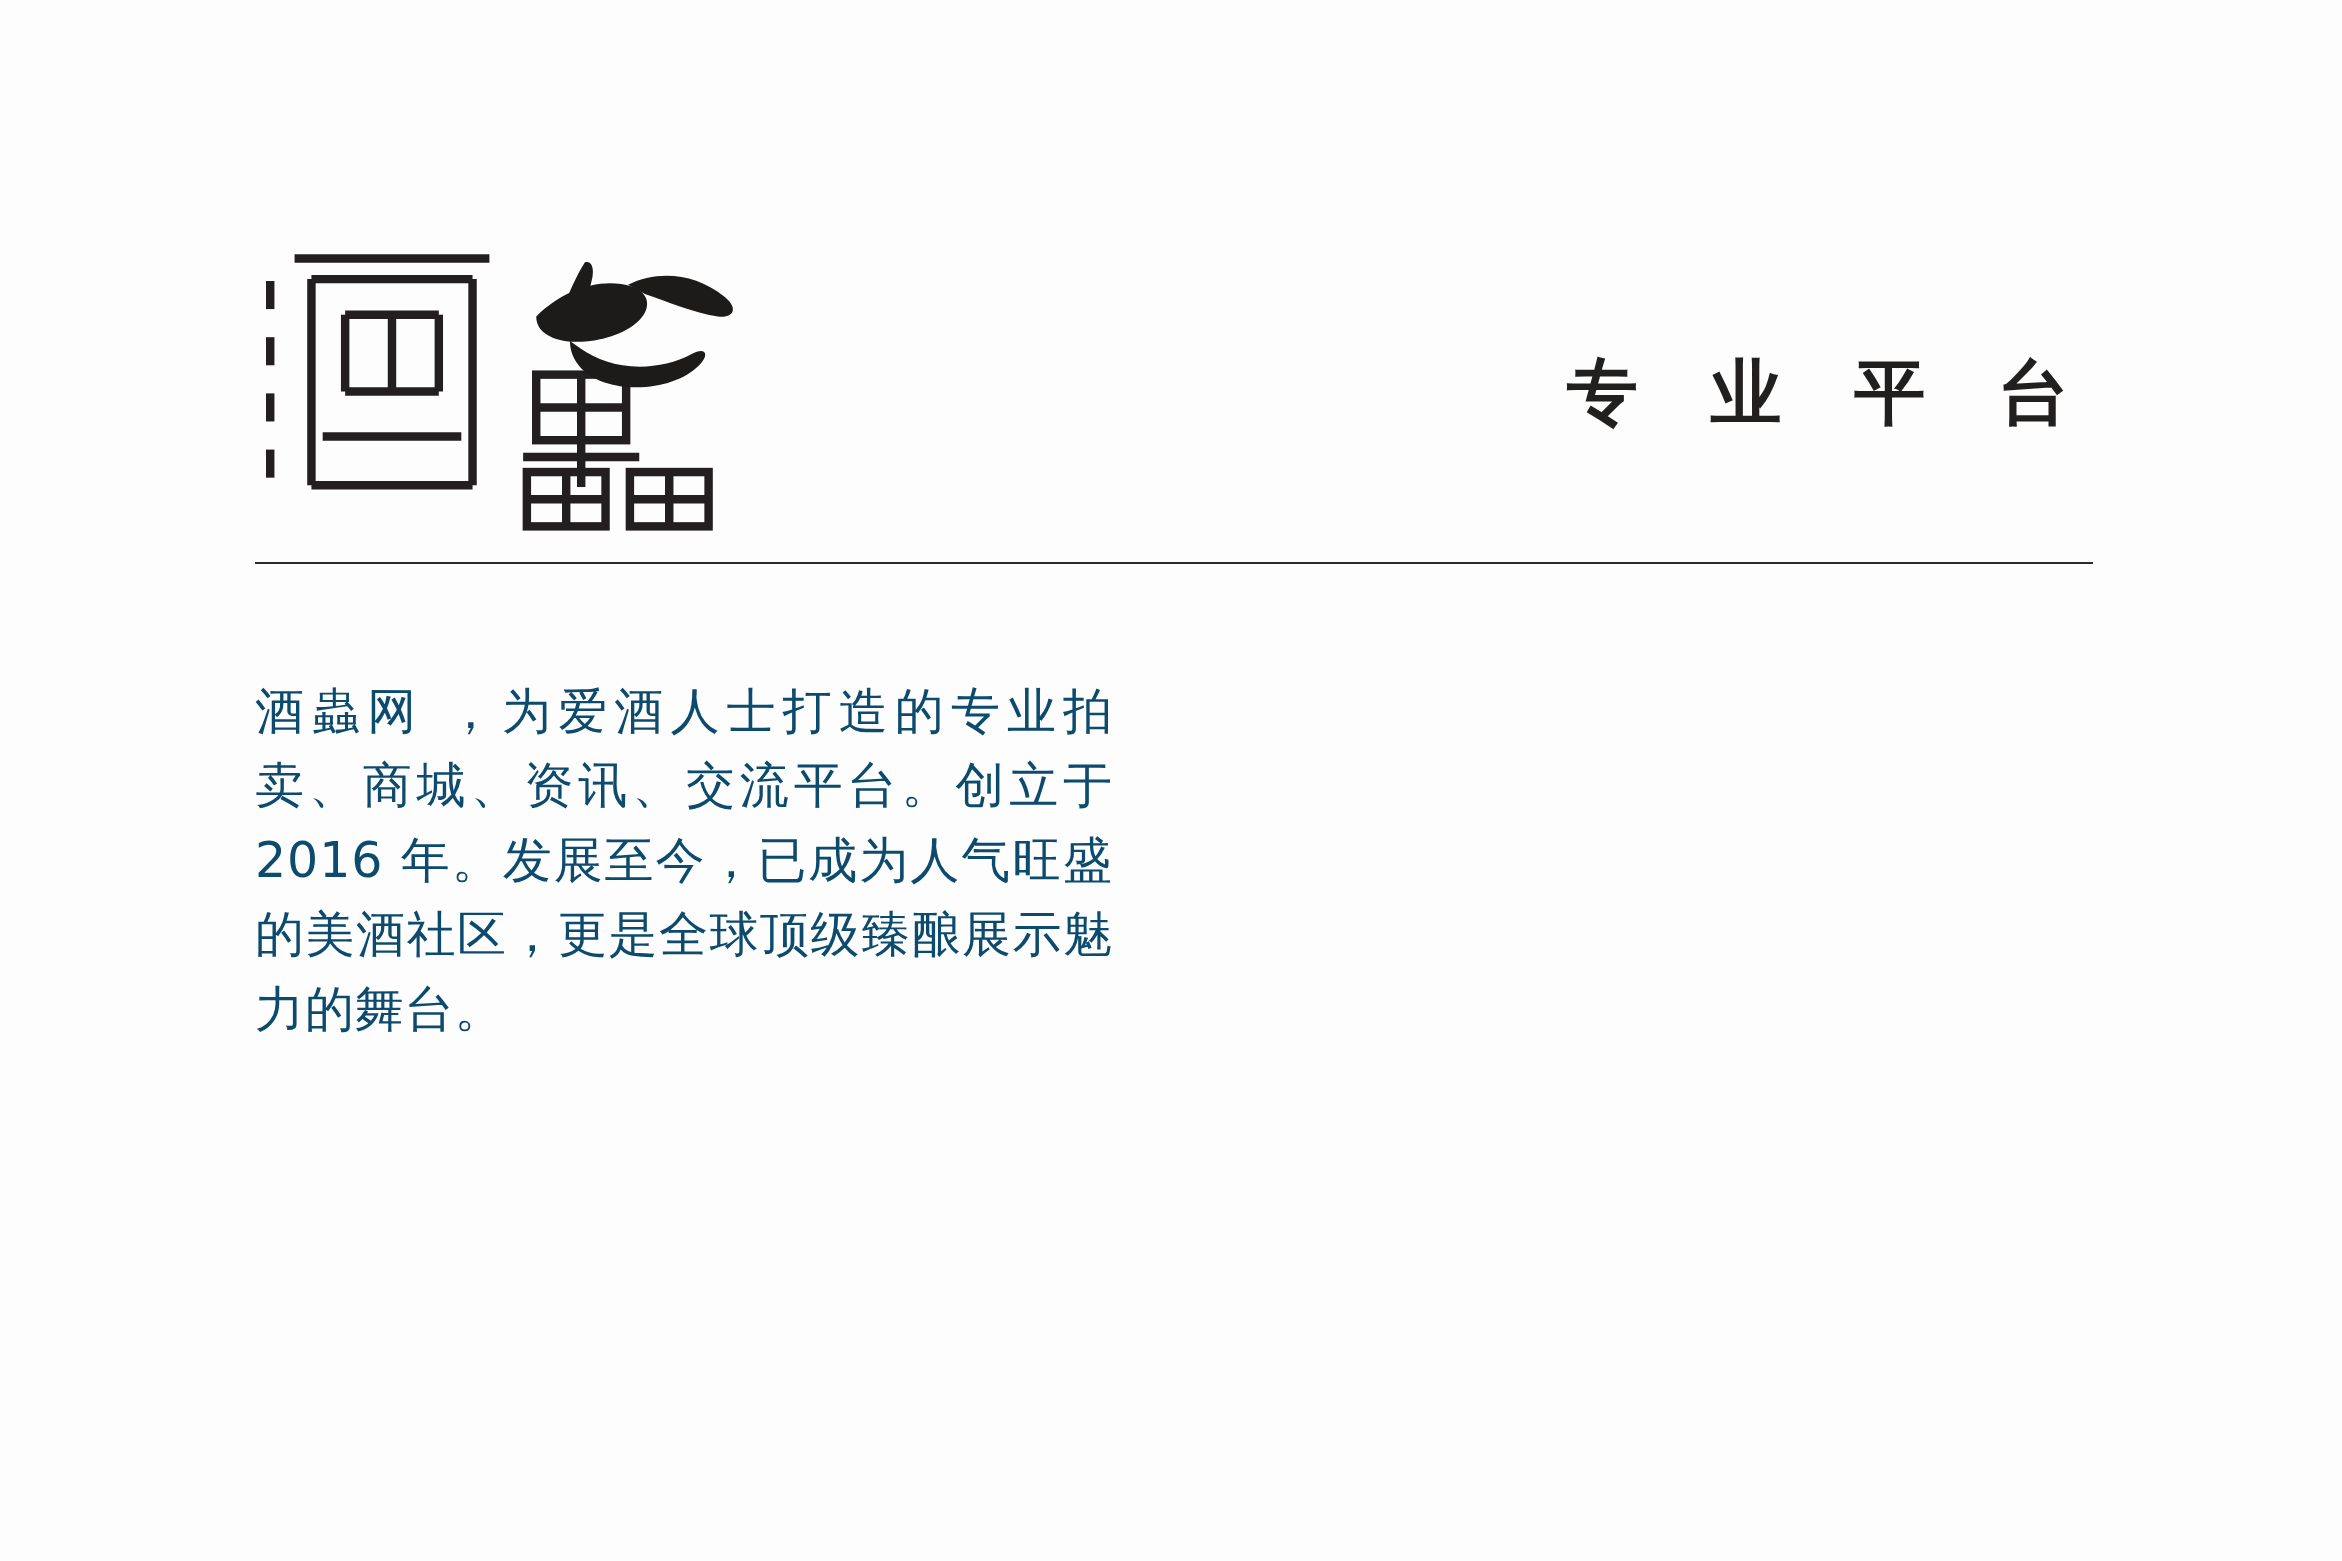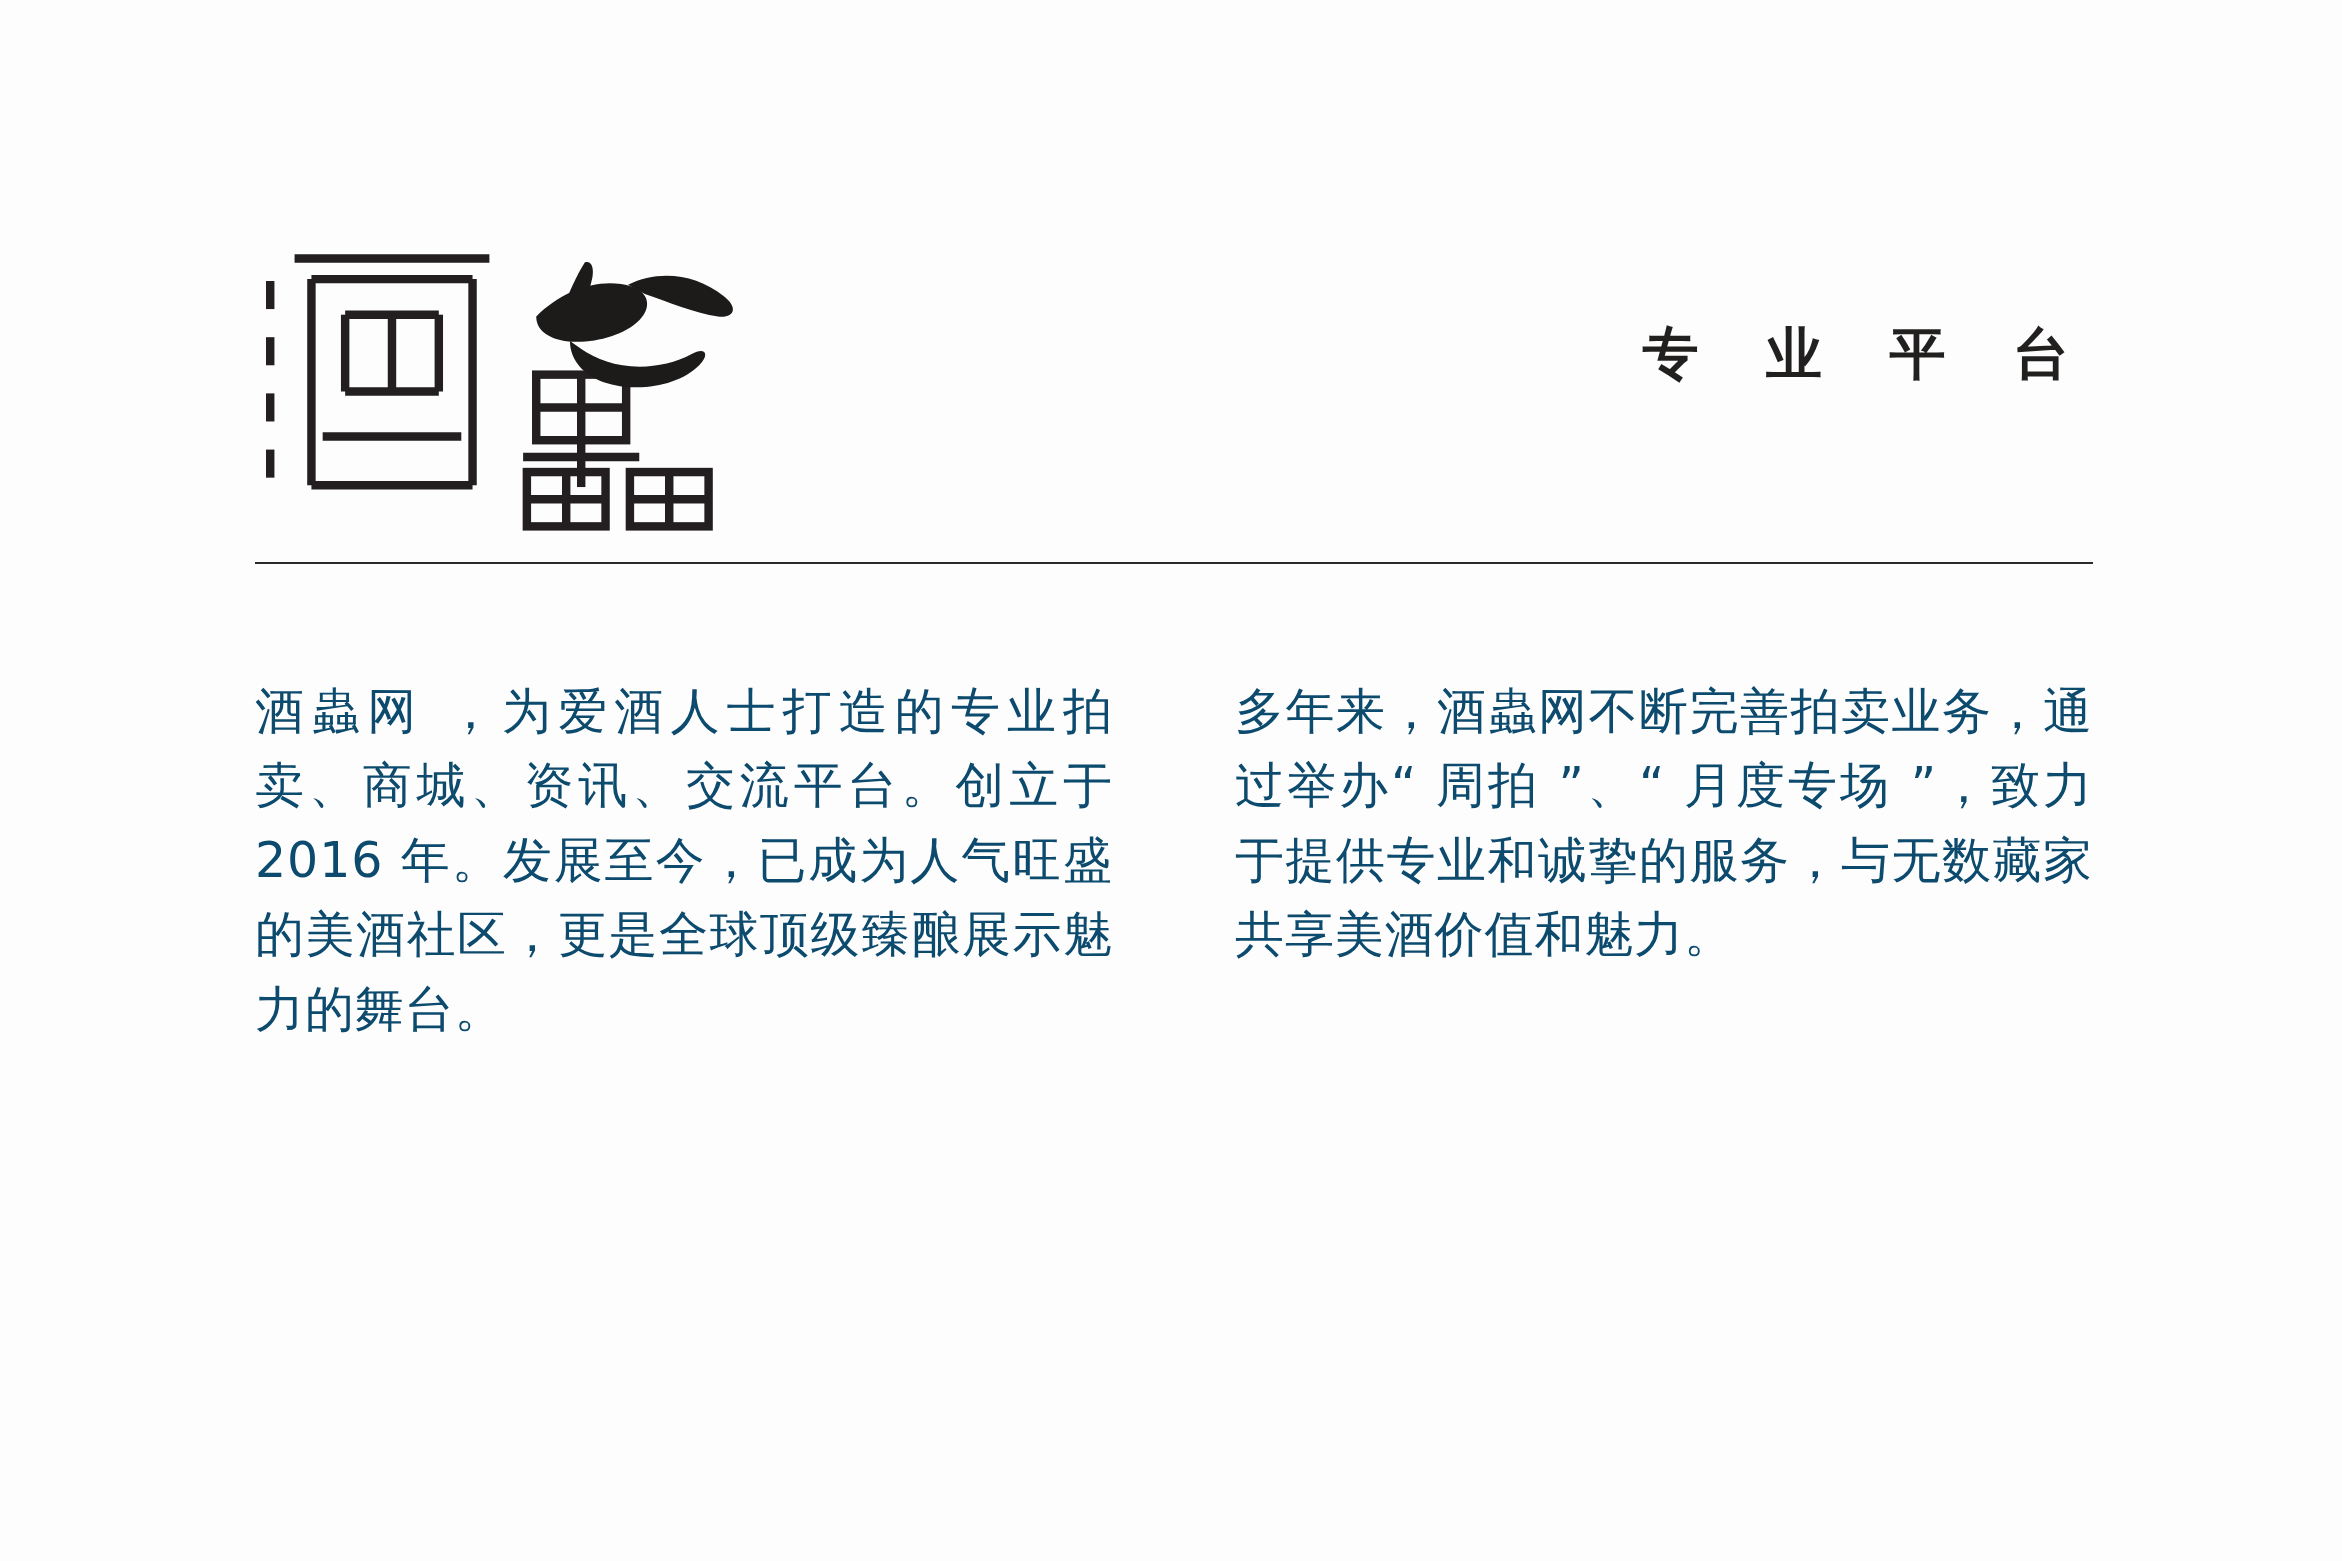--- a/index.html
+++ b/index.html
@@ -39,22 +39,22 @@
     height: 281px;
   }
 
   .logo-svg {
     display: block;
   }
 
   .tagline {
     position: absolute;
     right: 0;
-    top: 84px;
-    font-size: 56px;
+    top: 115px;
+    font-size: 71px;
     letter-spacing: 24px;
     font-weight: 700;
     color: #221f1f;
     white-space: nowrap;
     line-height: 1;
     font-family: "DejaVu Sans", "Liberation Sans", sans-serif;
   }
 
   .header-rule {
     position: absolute;
@@ -168,20 +168,17 @@
 
     <div class="tagline">专 业 平 台</div>
 
     <div class="header-rule"></div>
   </div>
 
   <div class="columns">
     <div class="col">
       <p>酒蟲网 ，为爱酒人士打造的专业拍卖、商城、资讯、交流平台。创立于 2016 年。发展至今，已成为人气旺盛的美酒社区，更是全球顶级臻酿展示魅力的舞台。</p>
     </div>
-    <div class="col">
-      <p>多年来，酒蟲网不断完善拍卖业务，通过举办“ 周拍 ”、“ 月度专场 ”，致力于提供专业和诚挚的服务，与无数藏家共享美酒价值和魅力。</p>
-    </div>
   </div>
 
 
 </div>
 
 
 </body></html>

